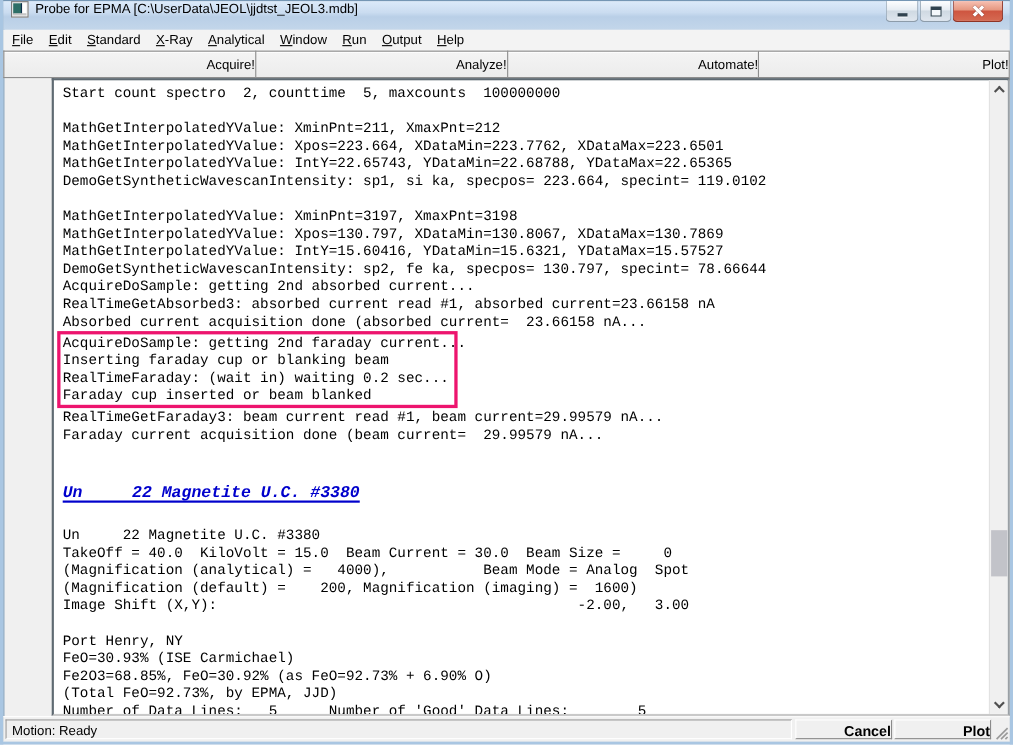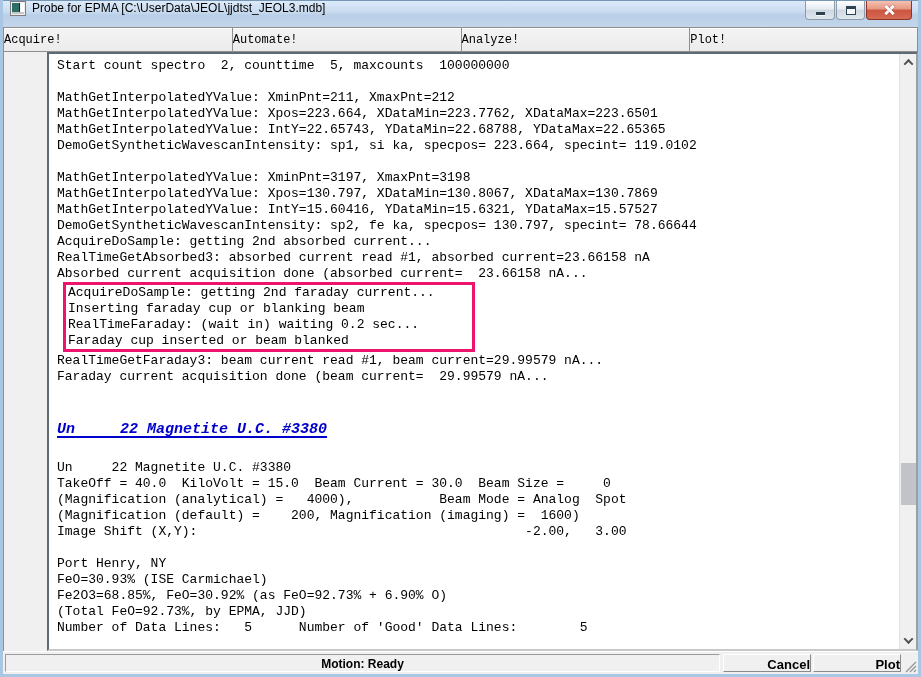--- a/index.html
+++ b/index.html
@@ -76,22 +76,22 @@
   .toolbar {
     flex: 0 0 25px; height: 25px; display: flex;
     background: #e9e9e9; padding: 0;
   }
   .tool-btn {
     flex: 1 1 25%;
     border: 1px solid #8e8e8e;
     border-right-width: 0;
     background: linear-gradient(180deg,#f4f4f4,#ececec);
     box-shadow: inset 0 1px 0 #ffffff;
-    font-family: Liberation Mono, monospace;
-    font-size: 12px; color: #000; text-align: left;
+    font-family: Liberation Sans, sans-serif;
+    font-size: 12px; color: #000; text-align: right;
   }
   .tool-btn:last-child { border-right-width: 1px; }
 
   
   .log-wrap {
     flex: 1 1 auto;
     background: #fff;
     border: 2px solid;
     border-color: #5f6a72 #9aa0a5 #c9c9c9 #5f6a72;
     position: relative;
@@ -101,24 +101,24 @@
   .log-content {
     position: absolute; left: 0; top: 0; right: 17px; bottom: 0;
     padding: 4px 0 0 8px;
     font-family: "Liberation Mono", "DejaVu Sans Mono", monospace;
     font-size: 13px; line-height: 16px; color: #000;
     white-space: pre; overflow: hidden;
   }
   .log-line { white-space: pre; height: 16px; }
   .pink-box {
     border: 3px solid var(--pink, #ED146E);
-    width: 412px;
+    width: 364px;
     margin: 0 0 1px -5px;
     padding-left: 2px;
-    position: relative; left: 11px;
+    position: relative; left: 0;
   }
   .log-line.heading {
     height: 27px; line-height: 25px;
     font-size: 15px; font-weight: bold; font-style: italic;
     color: var(--heading, #0000CC);
     text-decoration: underline;
     text-decoration-thickness: 2px;
     text-underline-offset: 3px;
   }
 
@@ -139,21 +139,21 @@
   .statusbar {
     flex: 0 0 23px; height: 23px;
     background: #f0f0f0;
     border-top: 1px solid #ffffff;
     display: flex; align-items: stretch;
     font-size: 12px;
   }
   .status-panel {
     flex: 1 1 auto; margin: 2px 2px 2px 2px;
     border: 1px solid; border-color: #9b9b9b #ffffff #ffffff #9b9b9b;
-    padding: 2px 5px; font-weight: bold; white-space: nowrap; overflow: hidden; text-align: center;
+    padding: 2px 5px; font-weight: normal; white-space: nowrap; overflow: hidden;
   }
   .status-btn {
     flex: 0 0 88px; margin: 2px 1px;
     border: 1px solid; border-color: #ffffff #8a8a8a #8a8a8a #ffffff;
     background: #f0f0f0; font-weight: bold; font-size: 13px;
     text-align: right; padding-top: 2px;
   }
   .grip { flex: 0 0 16px; position: relative; }
   .grip svg { position: absolute; right: 1px; bottom: 1px; }
 </style>
@@ -175,25 +175,36 @@
       </div>
       <div class="winbtn max">
         <div class="glyph-max"></div>
       </div>
       <div class="winbtn close">
         <div class="glyph-close"></div>
       </div>
     </div>
   </div>
 
+  <div class="menubar" id="menubar">
+      <span class="menu-item"><u>F</u>ile</span>
+      <span class="menu-item"><u>E</u>dit</span>
+      <span class="menu-item"><u>S</u>tandard</span>
+      <span class="menu-item"><u>X</u>-Ray</span>
+      <span class="menu-item"><u>A</u>nalytical</span>
+      <span class="menu-item"><u>W</u>indow</span>
+      <span class="menu-item"><u>R</u>un</span>
+      <span class="menu-item"><u>O</u>utput</span>
+      <span class="menu-item"><u>H</u>elp</span>
+    </div>
 
   <div class="toolbar" id="toolbar">
       <button class="tool-btn">Acquire!</button>
+      <button class="tool-btn">Analyze!</button>
       <button class="tool-btn">Automate!</button>
-      <button class="tool-btn">Analyze!</button>
       <button class="tool-btn">Plot!</button>
     </div>
 
   <div class="log-wrap">
     <div class="log-content" id="logcontent"><div class="log-line">Start count spectro  2, counttime  5, maxcounts  100000000</div><div class="log-line">&nbsp;</div><div class="log-line">MathGetInterpolatedYValue: XminPnt=211, XmaxPnt=212</div><div class="log-line">MathGetInterpolatedYValue: Xpos=223.664, XDataMin=223.7762, XDataMax=223.6501</div><div class="log-line">MathGetInterpolatedYValue: IntY=22.65743, YDataMin=22.68788, YDataMax=22.65365</div><div class="log-line">DemoGetSyntheticWavescanIntensity: sp1, si ka, specpos= 223.664, specint= 119.0102</div><div class="log-line">&nbsp;</div><div class="log-line">MathGetInterpolatedYValue: XminPnt=3197, XmaxPnt=3198</div><div class="log-line">MathGetInterpolatedYValue: Xpos=130.797, XDataMin=130.8067, XDataMax=130.7869</div><div class="log-line">MathGetInterpolatedYValue: IntY=15.60416, YDataMin=15.6321, YDataMax=15.57527</div><div class="log-line">DemoGetSyntheticWavescanIntensity: sp2, fe ka, specpos= 130.797, specint= 78.66644</div><div class="log-line">AcquireDoSample: getting 2nd absorbed current...</div><div class="log-line">RealTimeGetAbsorbed3: absorbed current read #1, absorbed current=23.66158 nA</div><div class="log-line">Absorbed current acquisition done (absorbed current=  23.66158 nA...</div><div class="pink-box"><div class="log-line">AcquireDoSample: getting 2nd faraday current...</div><div class="log-line">Inserting faraday cup or blanking beam</div><div class="log-line">RealTimeFaraday: (wait in) waiting 0.2 sec...</div><div class="log-line">Faraday cup inserted or beam blanked</div></div><div class="log-line">RealTimeGetFaraday3: beam current read #1, beam current=29.99579 nA...</div><div class="log-line">Faraday current acquisition done (beam current=  29.99579 nA...</div><div class="log-line">&nbsp;</div><div class="log-line">&nbsp;</div><div class="log-line heading">Un     22 Magnetite U.C. #3380</div><div class="log-line">&nbsp;</div><div class="log-line">Un     22 Magnetite U.C. #3380</div><div class="log-line">TakeOff = 40.0  KiloVolt = 15.0  Beam Current = 30.0  Beam Size =     0</div><div class="log-line">(Magnification (analytical) =   4000),           Beam Mode = Analog  Spot</div><div class="log-line">(Magnification (default) =    200, Magnification (imaging) =  1600)</div><div class="log-line">Image Shift (X,Y):                                          -2.00,   3.00</div><div class="log-line">&nbsp;</div><div class="log-line">Port Henry, NY</div><div class="log-line">FeO=30.93% (ISE Carmichael)</div><div class="log-line">Fe2O3=68.85%, FeO=30.92% (as FeO=92.73% + 6.90% O)</div><div class="log-line">(Total FeO=92.73%, by EPMA, JJD)</div><div class="log-line">Number of Data Lines:   5      Number of 'Good' Data Lines:        5</div></div>
     <div class="scrollbar">
       <div class="scroll-btn up">
         <div class="chev up"></div>
       </div>
       <div class="scroll-thumb"></div>

